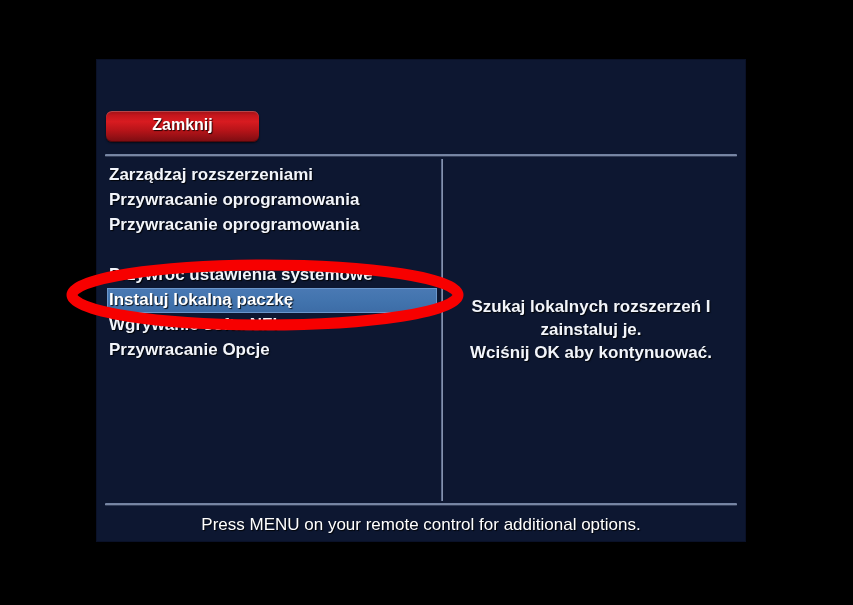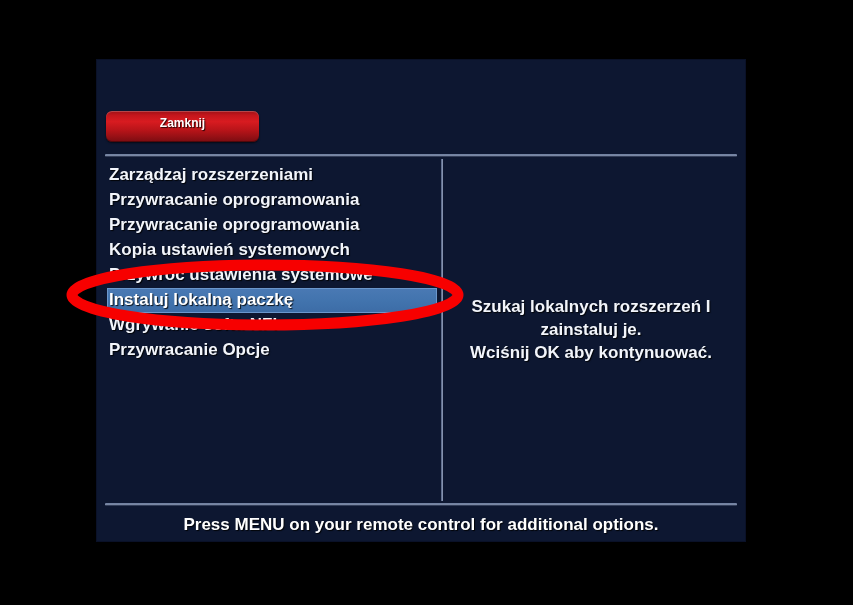--- a/index.html
+++ b/index.html
@@ -90,21 +90,21 @@
     box-shadow: inset 0 1px 0 rgba(255,255,255,0.22),
                 inset 0 -1px 0 rgba(0,0,0,0.35),
                 0 1px 2px rgba(0,0,0,0.6);
     cursor: pointer;
   }
   #close-button-label {
     position: absolute;
     left: 0; right: 0;
     top: 5px;
     text-align: center;
-    font-size: 12px;
+    font-size: 16px;
     font-weight: bold;
     color: #ffffff;
     text-shadow: 1px 1px 1px rgba(0,0,0,0.8);
   }
 
   
   #top-separator {
     position: absolute;
     left: 8px;
     top: 55px;
@@ -193,21 +193,21 @@
     left: 0;
     top: 410px;
     width: 648px;
     height: 32px;
     display: flex;
     align-items: center;
     justify-content: center;
   }
   #status-text {
     font-size: 17px;
-    font-weight: bold;
+    font-weight: normal;
     color: #ffffff;
     text-shadow: 1px 1px 1px rgba(0,0,0,0.85);
     white-space: nowrap;
   }
 
   
   #annotation-ellipse {
     position: absolute;
     left: 65px;
     top: 259px;
@@ -234,21 +234,20 @@
       </div>
 
       <div id="top-separator"></div>
 
       <div id="vertical-divider"></div>
 
       <div id="menu-list">
           <div class="menu-item" style="top: 0px;">Zarządzaj rozszerzeniami</div>
           <div class="menu-item" style="top: 25px;">Przywracanie oprogramowania</div>
           <div class="menu-item" style="top: 50px;">Przywracanie oprogramowania</div>
-          <div class="menu-item" style="top: 75px;">Kopia ustawień systemowych</div>
           <div class="menu-item" style="top: 100px;">Przywróć ustawienia systemowe</div>
           <div class="menu-item selected" style="top: 125px;">Instaluj lokalną paczkę</div>
           <div class="menu-item" style="top: 150px;">Wgrywanie softu NFI</div>
           <div class="menu-item" style="top: 175px;">Przywracanie Opcje</div>
         </div>
 
       <div id="description-panel">
         <div id="description-text">Szukaj lokalnych rozszerzeń I zainstaluj je.
 Wciśnij OK aby kontynuować.</div>
       </div>

